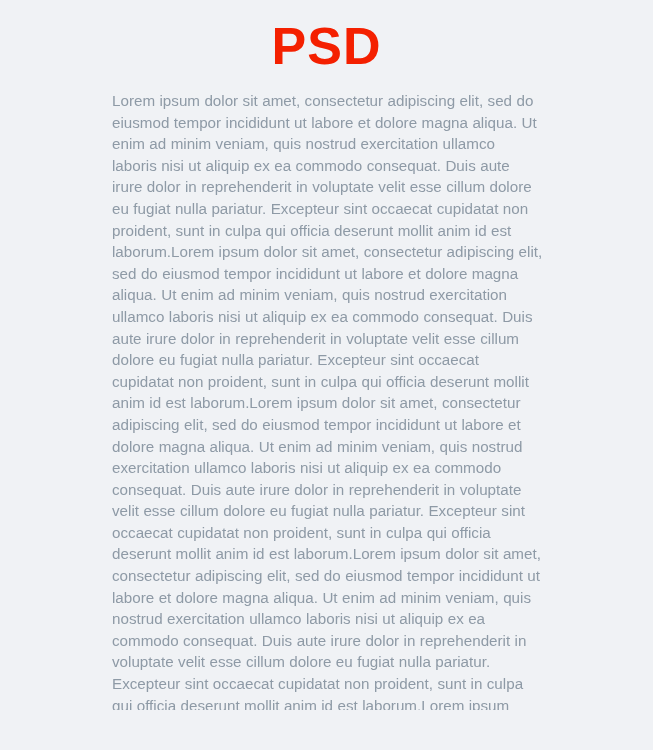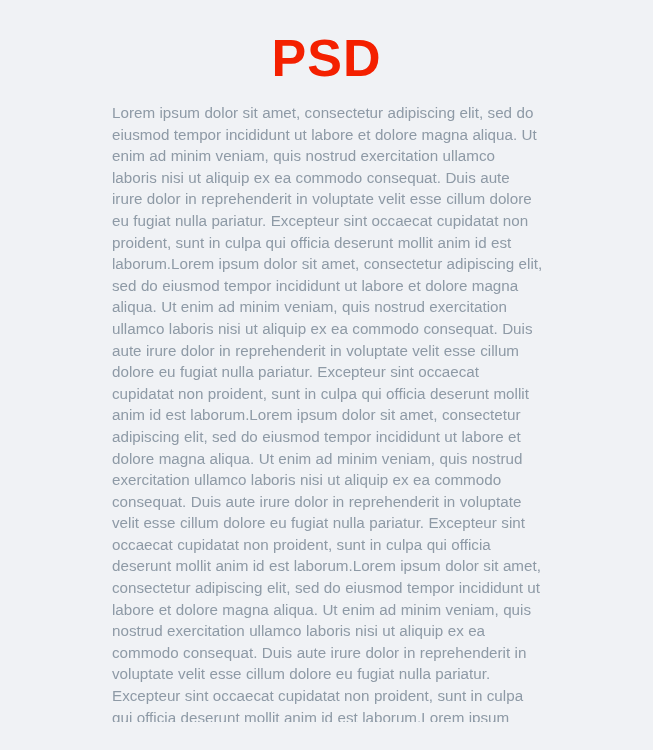--- a/index.html
+++ b/index.html
@@ -11,21 +11,20 @@
     height: 750px;
     background: #f0f2f5;
     font-family: "Liberation Sans", sans-serif;
     overflow: hidden;
   }
   .page {
     position: relative;
     width: 653px;
     height: 720px;
     box-sizing: border-box;
-    margin-top: 12px;
   }
   .title {
     text-align: center;
     color: #f42000;
     font-family: "Liberation Sans", sans-serif;
     font-weight: bold;
     font-size: 52px;
     letter-spacing: 1px;
     margin: 0;
     padding-top: 18px;

